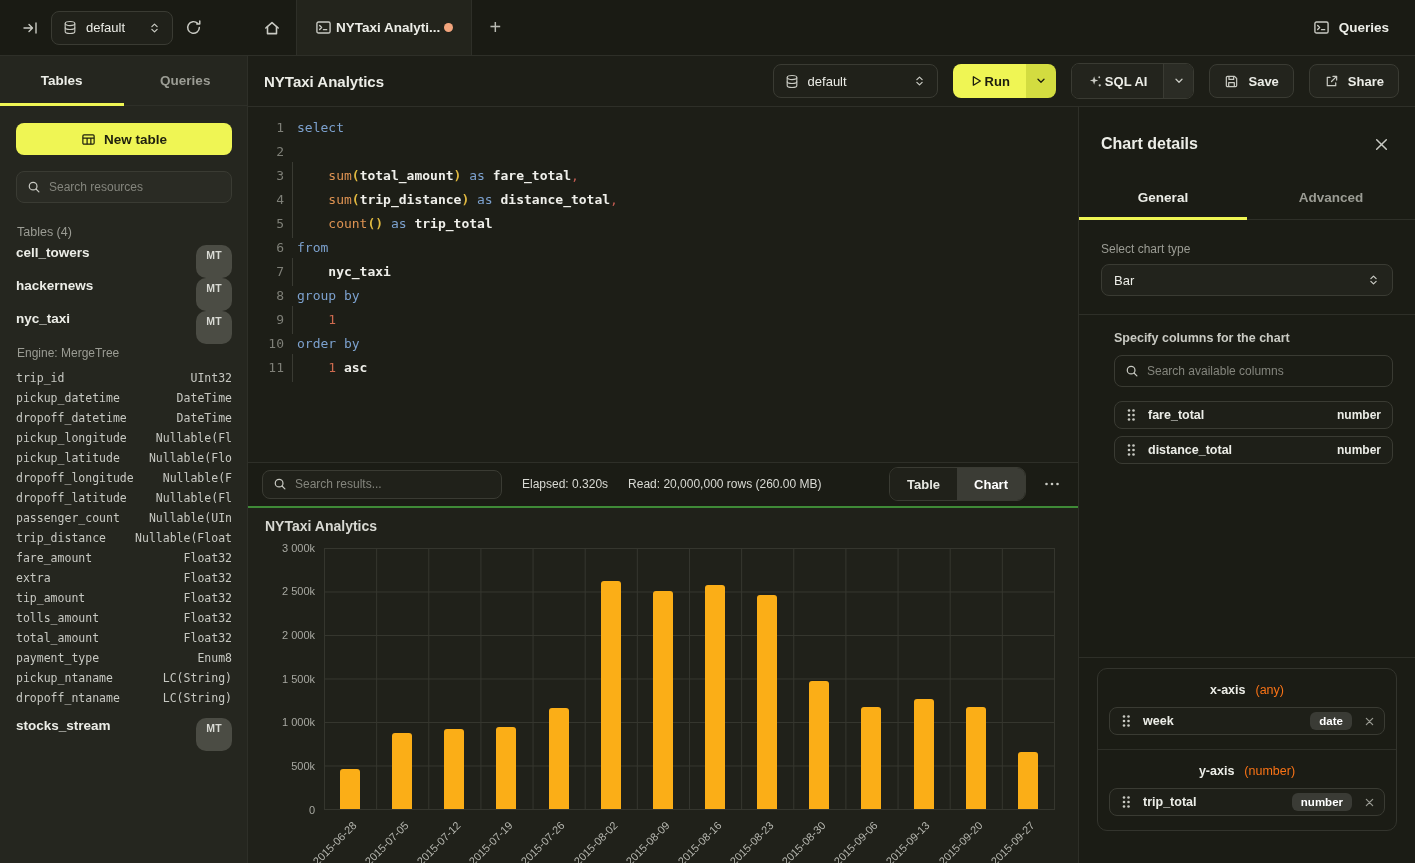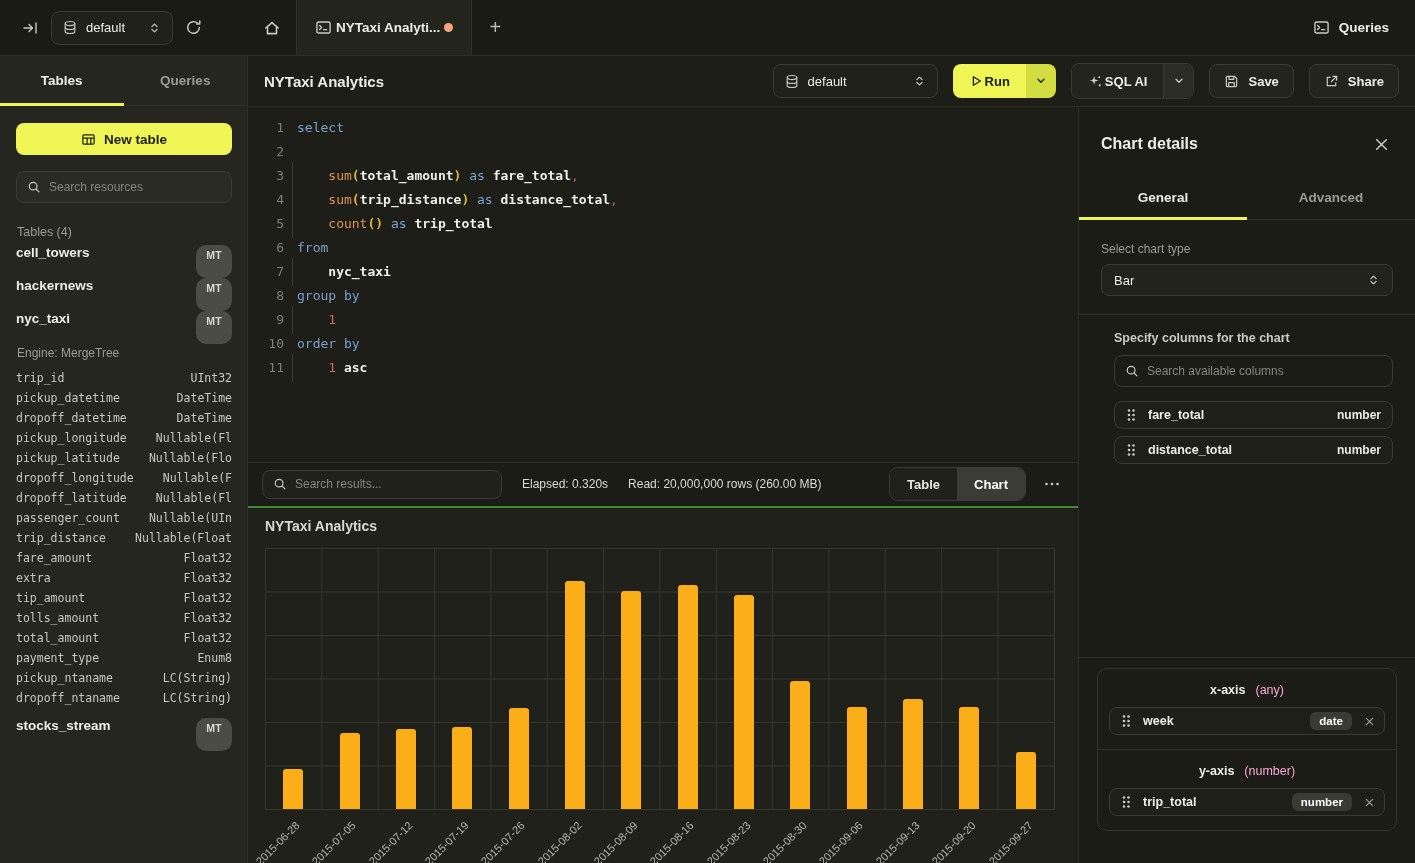--- a/index.html
+++ b/index.html
@@ -125,21 +125,21 @@
   .col-search{height:32px;border:1px solid var(--border2);border-radius:8px;display:flex;align-items:center;gap:8px;padding:0 10px;margin:0 0 14px 13px}
   .drag-row{height:28px;border:1px solid var(--border2);border-radius:8px;display:flex;align-items:center;gap:12px;padding:0 11px;margin:0 0 7px 13px;cursor:grab;background:#1e1f18}
   .drag-row .nm{font-size:12.5px;font-weight:bold}
   .drag-row .tp{margin-left:auto;font-size:12px;font-weight:bold}
   .bottom-group{margin-top:auto}
   .axis-box{border:1px solid #33342d;border-radius:10px;margin:10px -4px 32px;padding:0}
   .axis-sec{padding:10px 11px 14px}
   .axis-sec + .axis-sec{border-top:1px solid var(--border)}
   .axis-head{text-align:center;font-size:12.5px;margin:4px 0 10px;color:var(--text)}
   .axis-head b{font-weight:bold}
-  .axis-head .hint{color:#f9a8d4;font-weight:normal;margin-left:10px}
+  .axis-head .hint{color:#f97316;font-weight:normal;margin-left:10px}
   .axis-row{height:28px;border:1px solid var(--border2);border-radius:8px;display:flex;align-items:center;gap:12px;padding:0 9px 0 11px;background:#1e1f18}
   .axis-row .nm{font-size:12.5px;font-weight:bold}
   .tag{margin-left:auto;background:#3A3B35;border-radius:6px;padding:3px 9px;font-size:11.5px;font-weight:bold;color:#fff}
   .ax-close{color:#9A9B93;cursor:pointer;display:flex}
   .drop-zone{margin-top:8px;height:30px;border:1px dashed #4A4B43;border-radius:8px;display:flex;align-items:center;justify-content:center;font-size:11px;font-weight:bold;color:#D2D3CC;letter-spacing:.4px}
 </style>
 </head>
 <body>
 
 <div class="topbar">
@@ -484,20 +484,29 @@
                   </svg>
               </span>
             </span>
           </div>
         </div>
         <div class="green-line"></div>
 
         <div class="chart-area">
           <div class="chart-title">NYTaxi Analytics</div>
           <div class="chart-body">
+            <div class="ylabels" id="y-ticks">
+                <span class="ytick" style="top:0%">3 000k</span>
+                <span class="ytick" style="top:16.666666666666668%">2 500k</span>
+                <span class="ytick" style="top:33.333333333333336%">2 000k</span>
+                <span class="ytick" style="top:50%">1 500k</span>
+                <span class="ytick" style="top:66.66666666666667%">1 000k</span>
+                <span class="ytick" style="top:83.33333333333333%">500k</span>
+                <span class="ytick" style="top:100%">0</span>
+              </div>
             <div class="plot">
               <div class="bars" id="bars">
                   <div class="bar-cell">
                     <div class="bar" style="height:15%;background:#FBAE17"></div>
                   </div>
                   <div class="bar-cell">
                     <div class="bar" style="height:28.999999999999996%;background:#FBAE17"></div>
                   </div>
                   <div class="bar-cell">
                     <div class="bar" style="height:30.333333333333336%;background:#FBAE17"></div>

